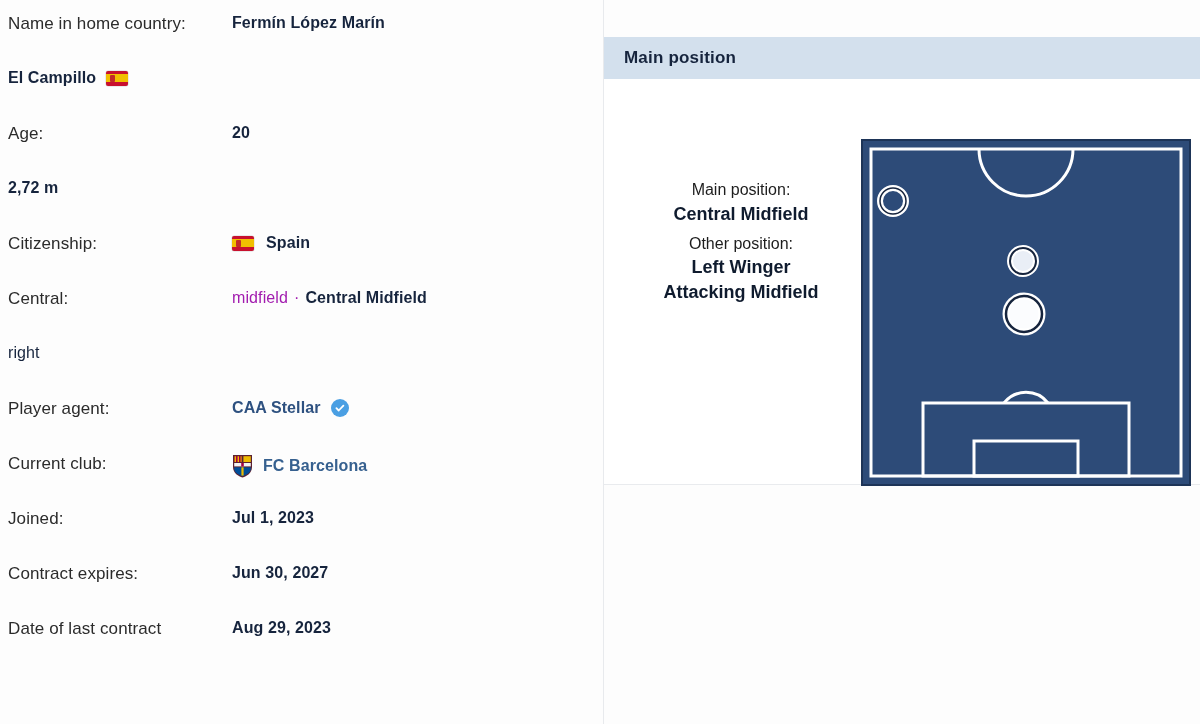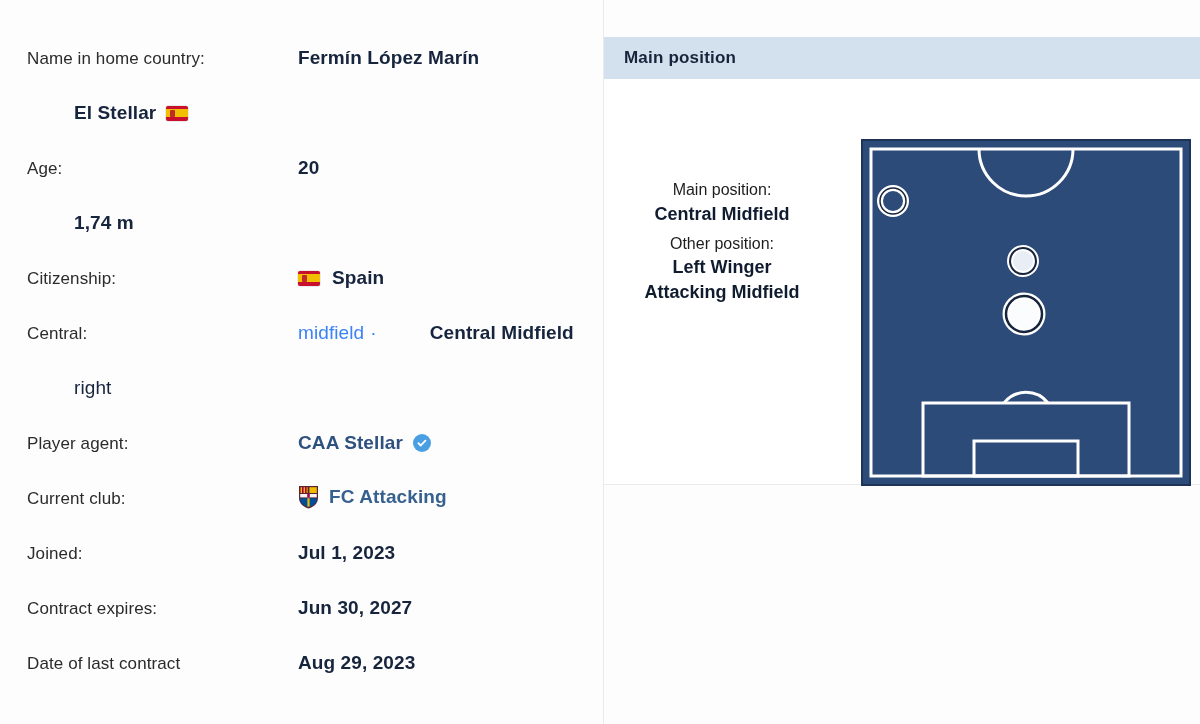--- a/index.html
+++ b/index.html
@@ -24,52 +24,51 @@
     position: relative;
     width: 604px;
     height: 724px;
     background: #fdfdfd;
     padding: 14px 0 0 0;
     border-right: 1px solid #e8eaed;
   }
 
   .data-row {
     display: flex;
-    align-items: flex-end;
+    align-items: flex-start;
     height: 55px;
-    padding-left: 27px;
+    padding-left: 8px;
   }
 
   .data-label {
     width: 224px;
     flex: 0 0 224px;
     font-size: 17px;
     font-weight: 400;
     color: #2b2b2b;
     letter-spacing: 0.1px;
     white-space: nowrap;
   }
 
   .data-value {
-    font-size: 19px;
+    font-size: 16px;
     font-weight: 700;
     color: #13233f;
     display: flex;
     align-items: center;
     white-space: nowrap;
     letter-spacing: 0.1px;
-    margin-left: 47px;
   }
   .data-value.link      { color: #2b4770; font-weight: 700; }
   .data-value.agent     { color: #2e5180; font-weight: 700; }
   .data-value.club      { color: #36608f; font-weight: 700; }
   .data-value.plain     { color: #16243d; font-weight: 700; }
   .data-value.normal-w  { font-weight: 400; color: #16243d; }
 
-  .value-sep { font-weight: 400; color: #3b82f6; }
+  .value-sep { font-weight: 400; color: #a21caf; }
 
   
   .flag-es {
     display: inline-block;
     width: 22px; height: 15px;
     border-radius: 2px;
     overflow: hidden;
     position: relative;
     background: #c8102e;
     box-shadow: 0 0 0 0.5px rgba(0,0,0,.15);
@@ -138,21 +137,21 @@
 
   .panel-body {
     position: relative;
     height: 406px;
     background: #ffffff;
     border-bottom: 1px solid #e9ebee;
   }
 
   .position-text {
     position: absolute;
-    left: 3px;
+    left: 22px;
     top: 100px;
     width: 230px;
     text-align: center;
     line-height: 1.38;
   }
   .pos-caption {
     font-size: 16px;
     color: #1d1d1d;
     font-weight: 400;
   }
@@ -191,32 +190,32 @@
   <div class="left-panel">
 
     <div class="data-row">
       <div class="data-label">Name in home country:</div>
       <div class="data-value plain">Fermín López Marín</div>
     </div>
 
 
     <div class="data-row">
       <div class="data-value plain">
-        <span>El Stellar</span>
+        <span>El Campillo</span>
         <span class="flag-es flag-inline-left"></span>
       </div>
     </div>
 
     <div class="data-row">
       <div class="data-label">Age:</div>
       <div class="data-value plain">20</div>
     </div>
 
     <div class="data-row">
-      <div class="data-value plain">1,74 m</div>
+      <div class="data-value plain">2,72 m</div>
     </div>
 
     <div class="data-row">
       <div class="data-label">Citizenship:</div>
       <div class="data-value plain">
         <span class="flag-es flag-inline-right"></span>
         <span>Spain</span>
       </div>
     </div>
 
@@ -253,21 +252,21 @@
           <path d="M2.2 2.2 H9.6 V8 H2.2 Z" fill="#a50044"></path>
           <path d="M11.4 2.2 H18.8 V8 H11.4 Z" fill="#edbb00"></path>
           <path d="M2.6 2.2 H4 V8 H2.6 Z" fill="#edbb00"></path>
           <path d="M5.6 2.2 H7 V8 H5.6 Z" fill="#edbb00"></path>
           <path d="M8.6 2.2 H9.6 V8 H8.6 Z" fill="#edbb00"></path>
           <path d="M2.2 9 H18.8 V12.4 H2.2 Z" fill="#f3f3f3"></path>
           <path d="M9.2 9 H11.8 V12.4 H9.2 Z" fill="#a50044"></path>
           <path d="M2.2 13.3 H18.8 V14.8 C18.8 18.6 14.5 21.2 10.5 22.2 C6.5 21.2 2.2 18.6 2.2 14.8 Z" fill="#004d98"></path>
           <path d="M9.4 13.3 H11.6 V21.6 H9.4 Z" fill="#edbb00"></path>
         </svg>
-        <span>FC Attacking</span>
+        <span>FC Barcelona</span>
       </div>
     </div>
 
     <div class="data-row">
       <div class="data-label">Joined:</div>
       <div class="data-value plain">Jul 1, 2023</div>
     </div>
 
     <div class="data-row">
       <div class="data-label">Contract expires:</div>

